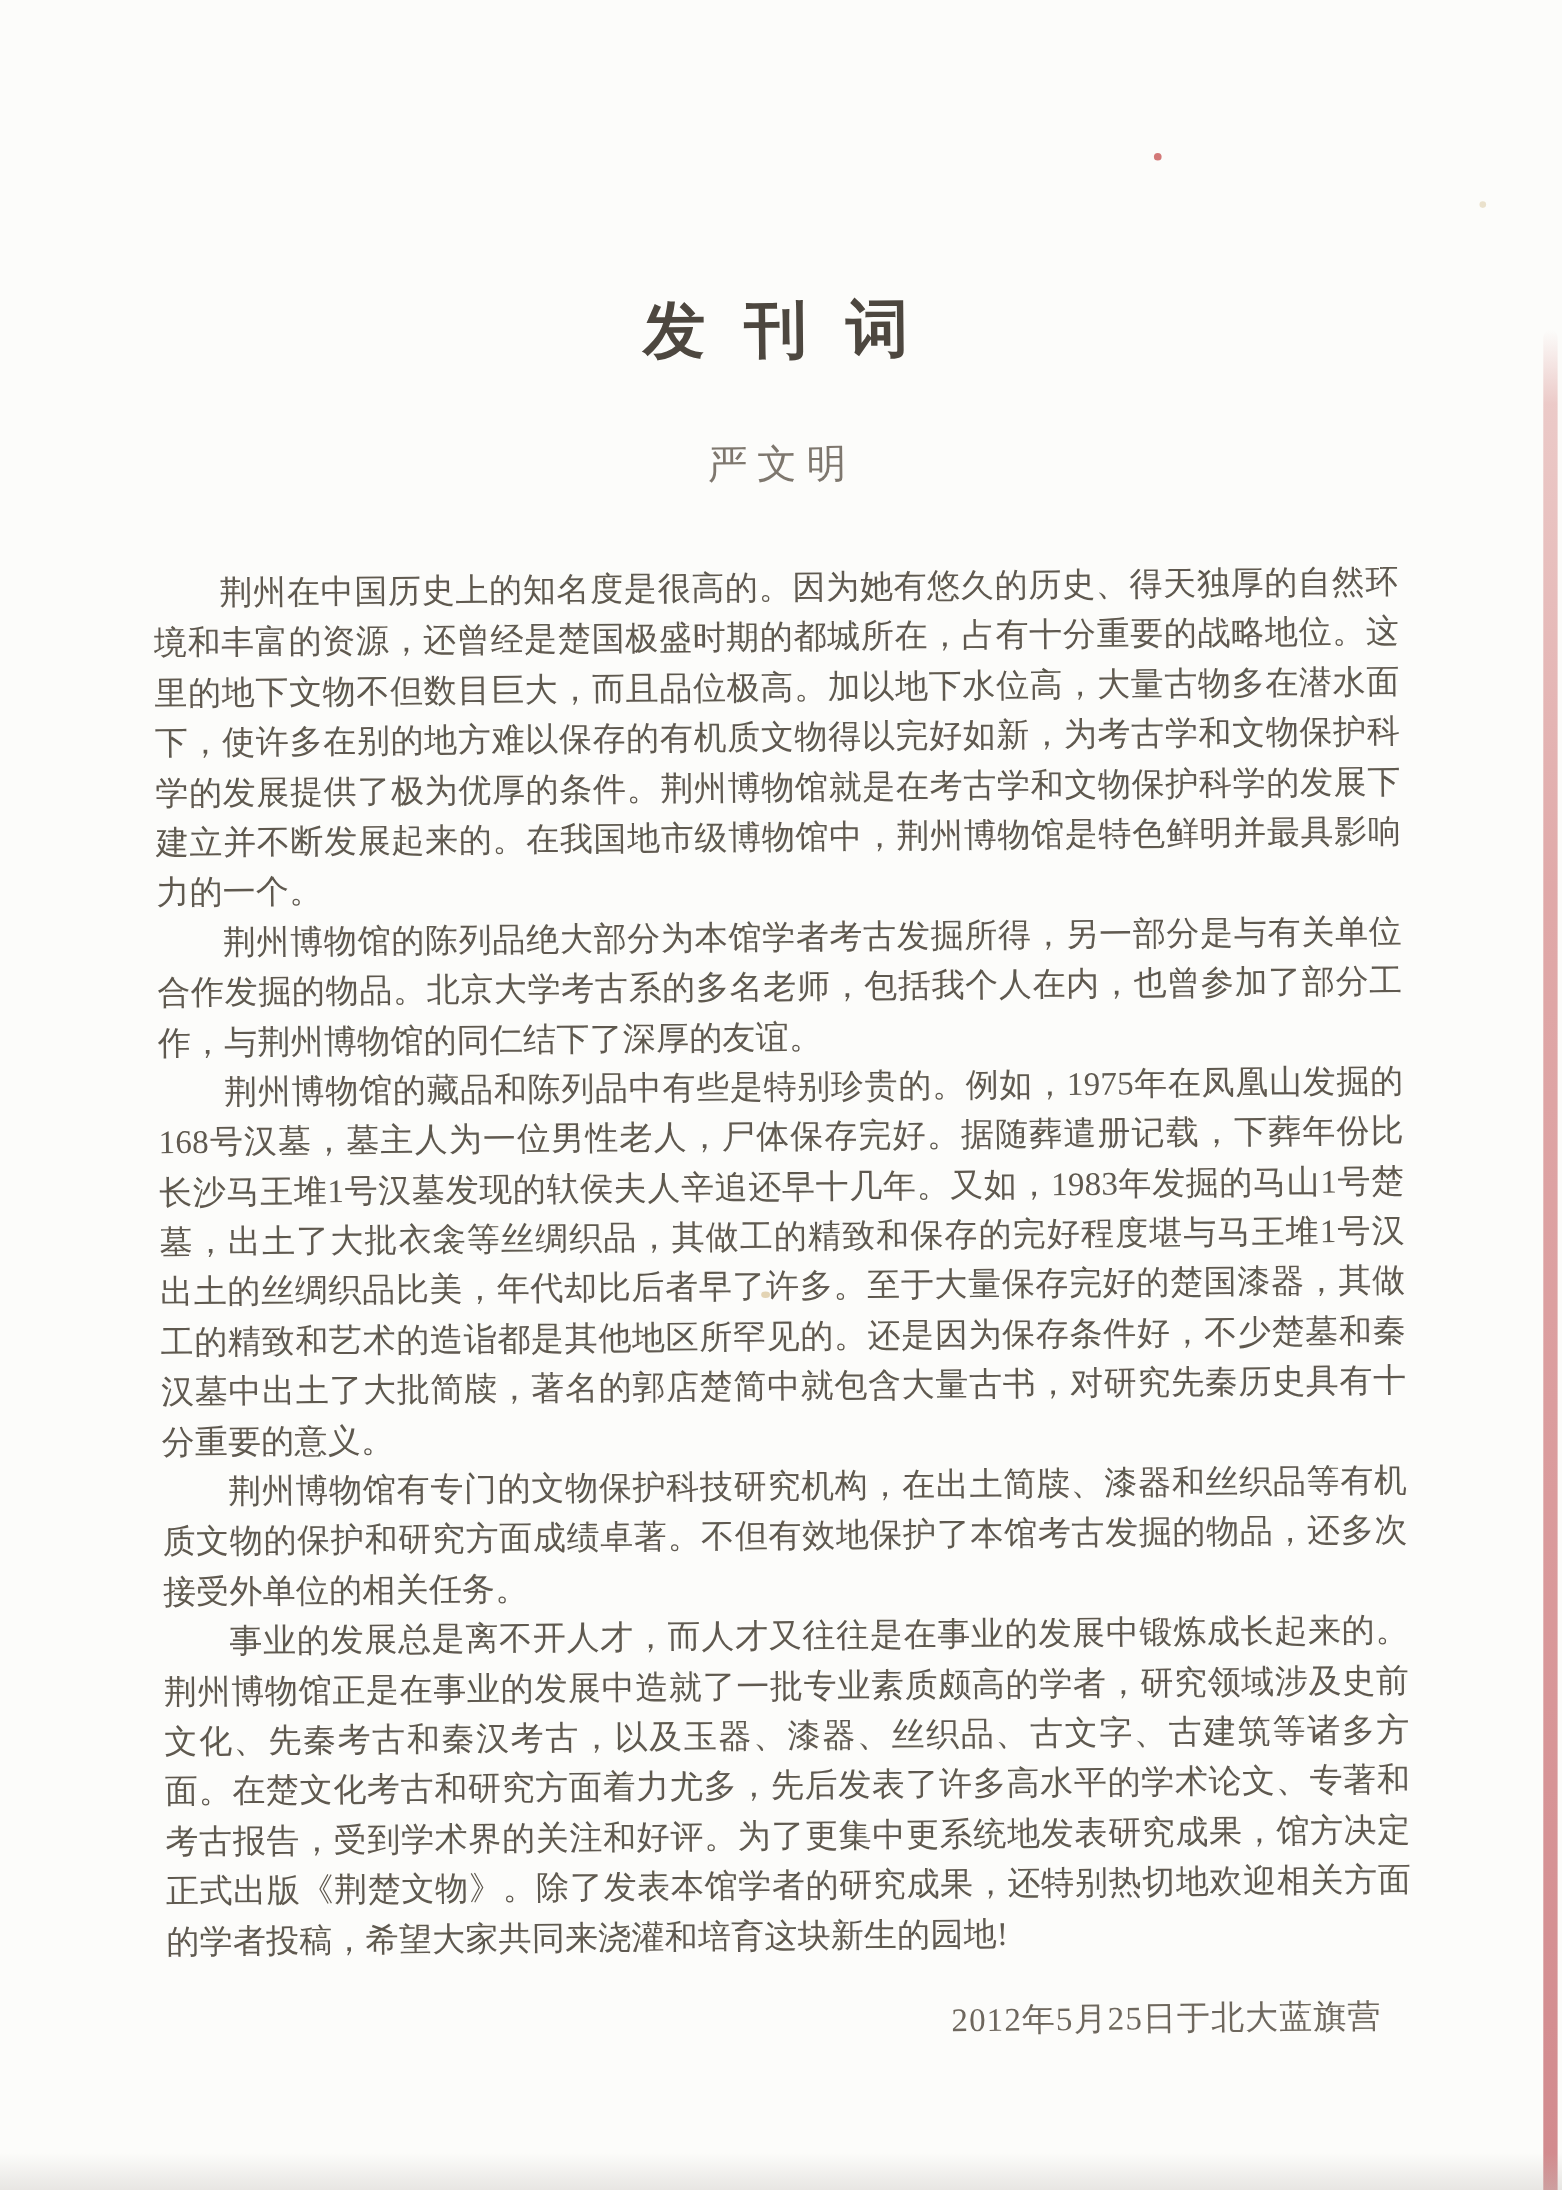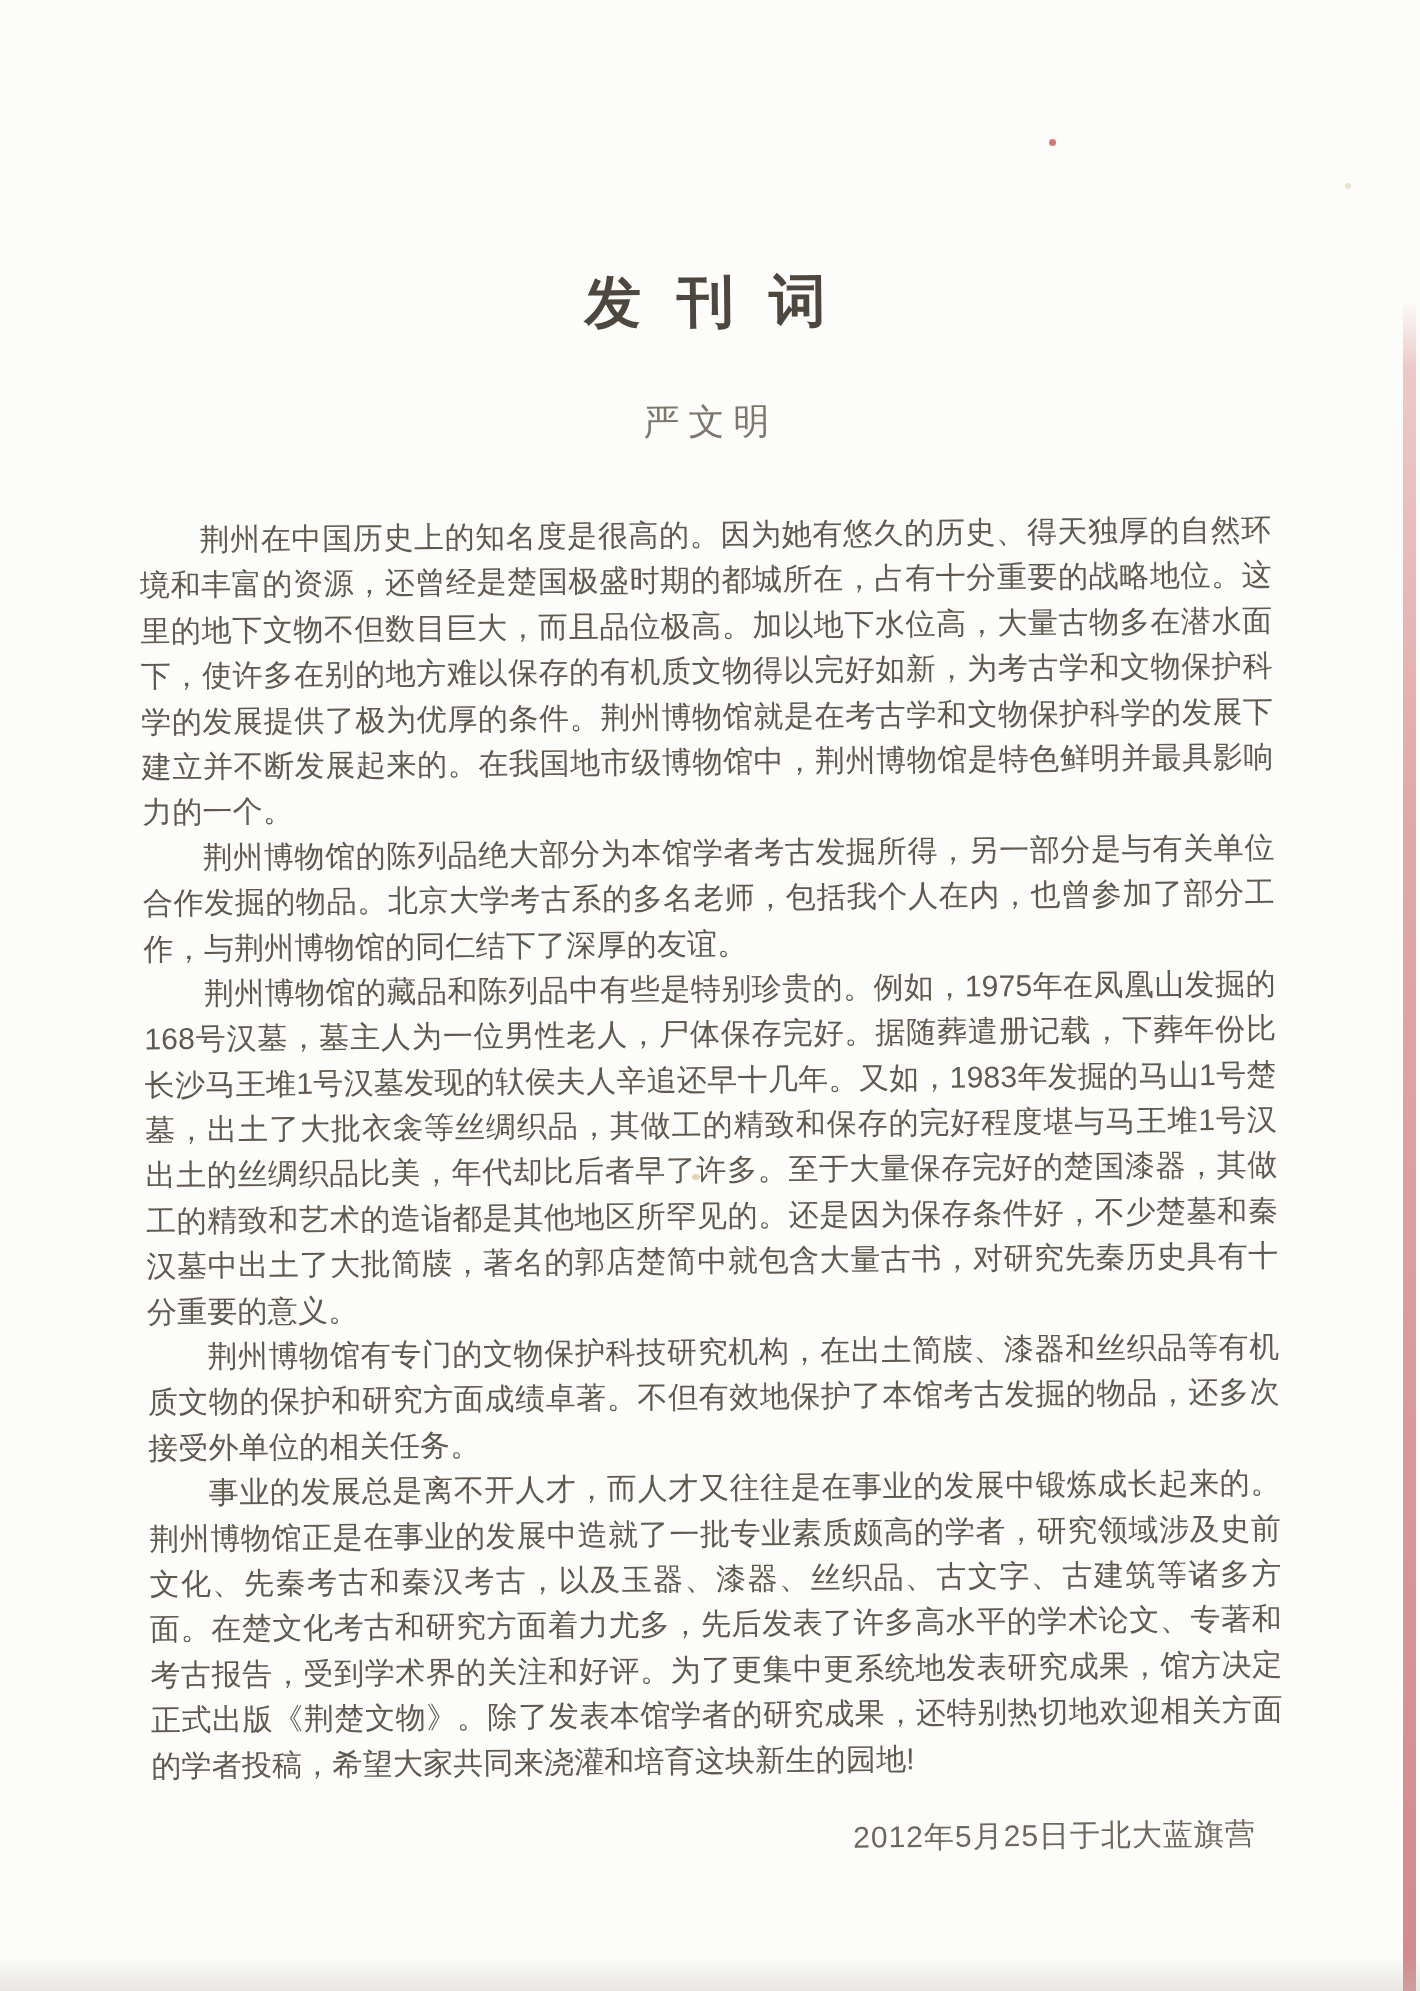--- a/index.html
+++ b/index.html
@@ -1,21 +1,21 @@
 <!DOCTYPE html>
 <html><head>
 <meta charset="utf-8">
 <style>
   html,body{margin:0;padding:0;background:#e8e8e8;}
   .scan{
     position:relative;
     width:1420px;height:1991px;
     background:#fcfcfa;
     overflow:hidden;
-    font-family:Liberation Sans, sans-serif;
+    font-family:Liberation Serif, serif;
   }
   .content{
     position:absolute;inset:0;
     transform:rotate(-0.55deg);
     transform-origin:50% 40%;
   }
   .title{
     position:absolute;top:270px;left:0;right:0;
     margin:0;
     text-align:center;

